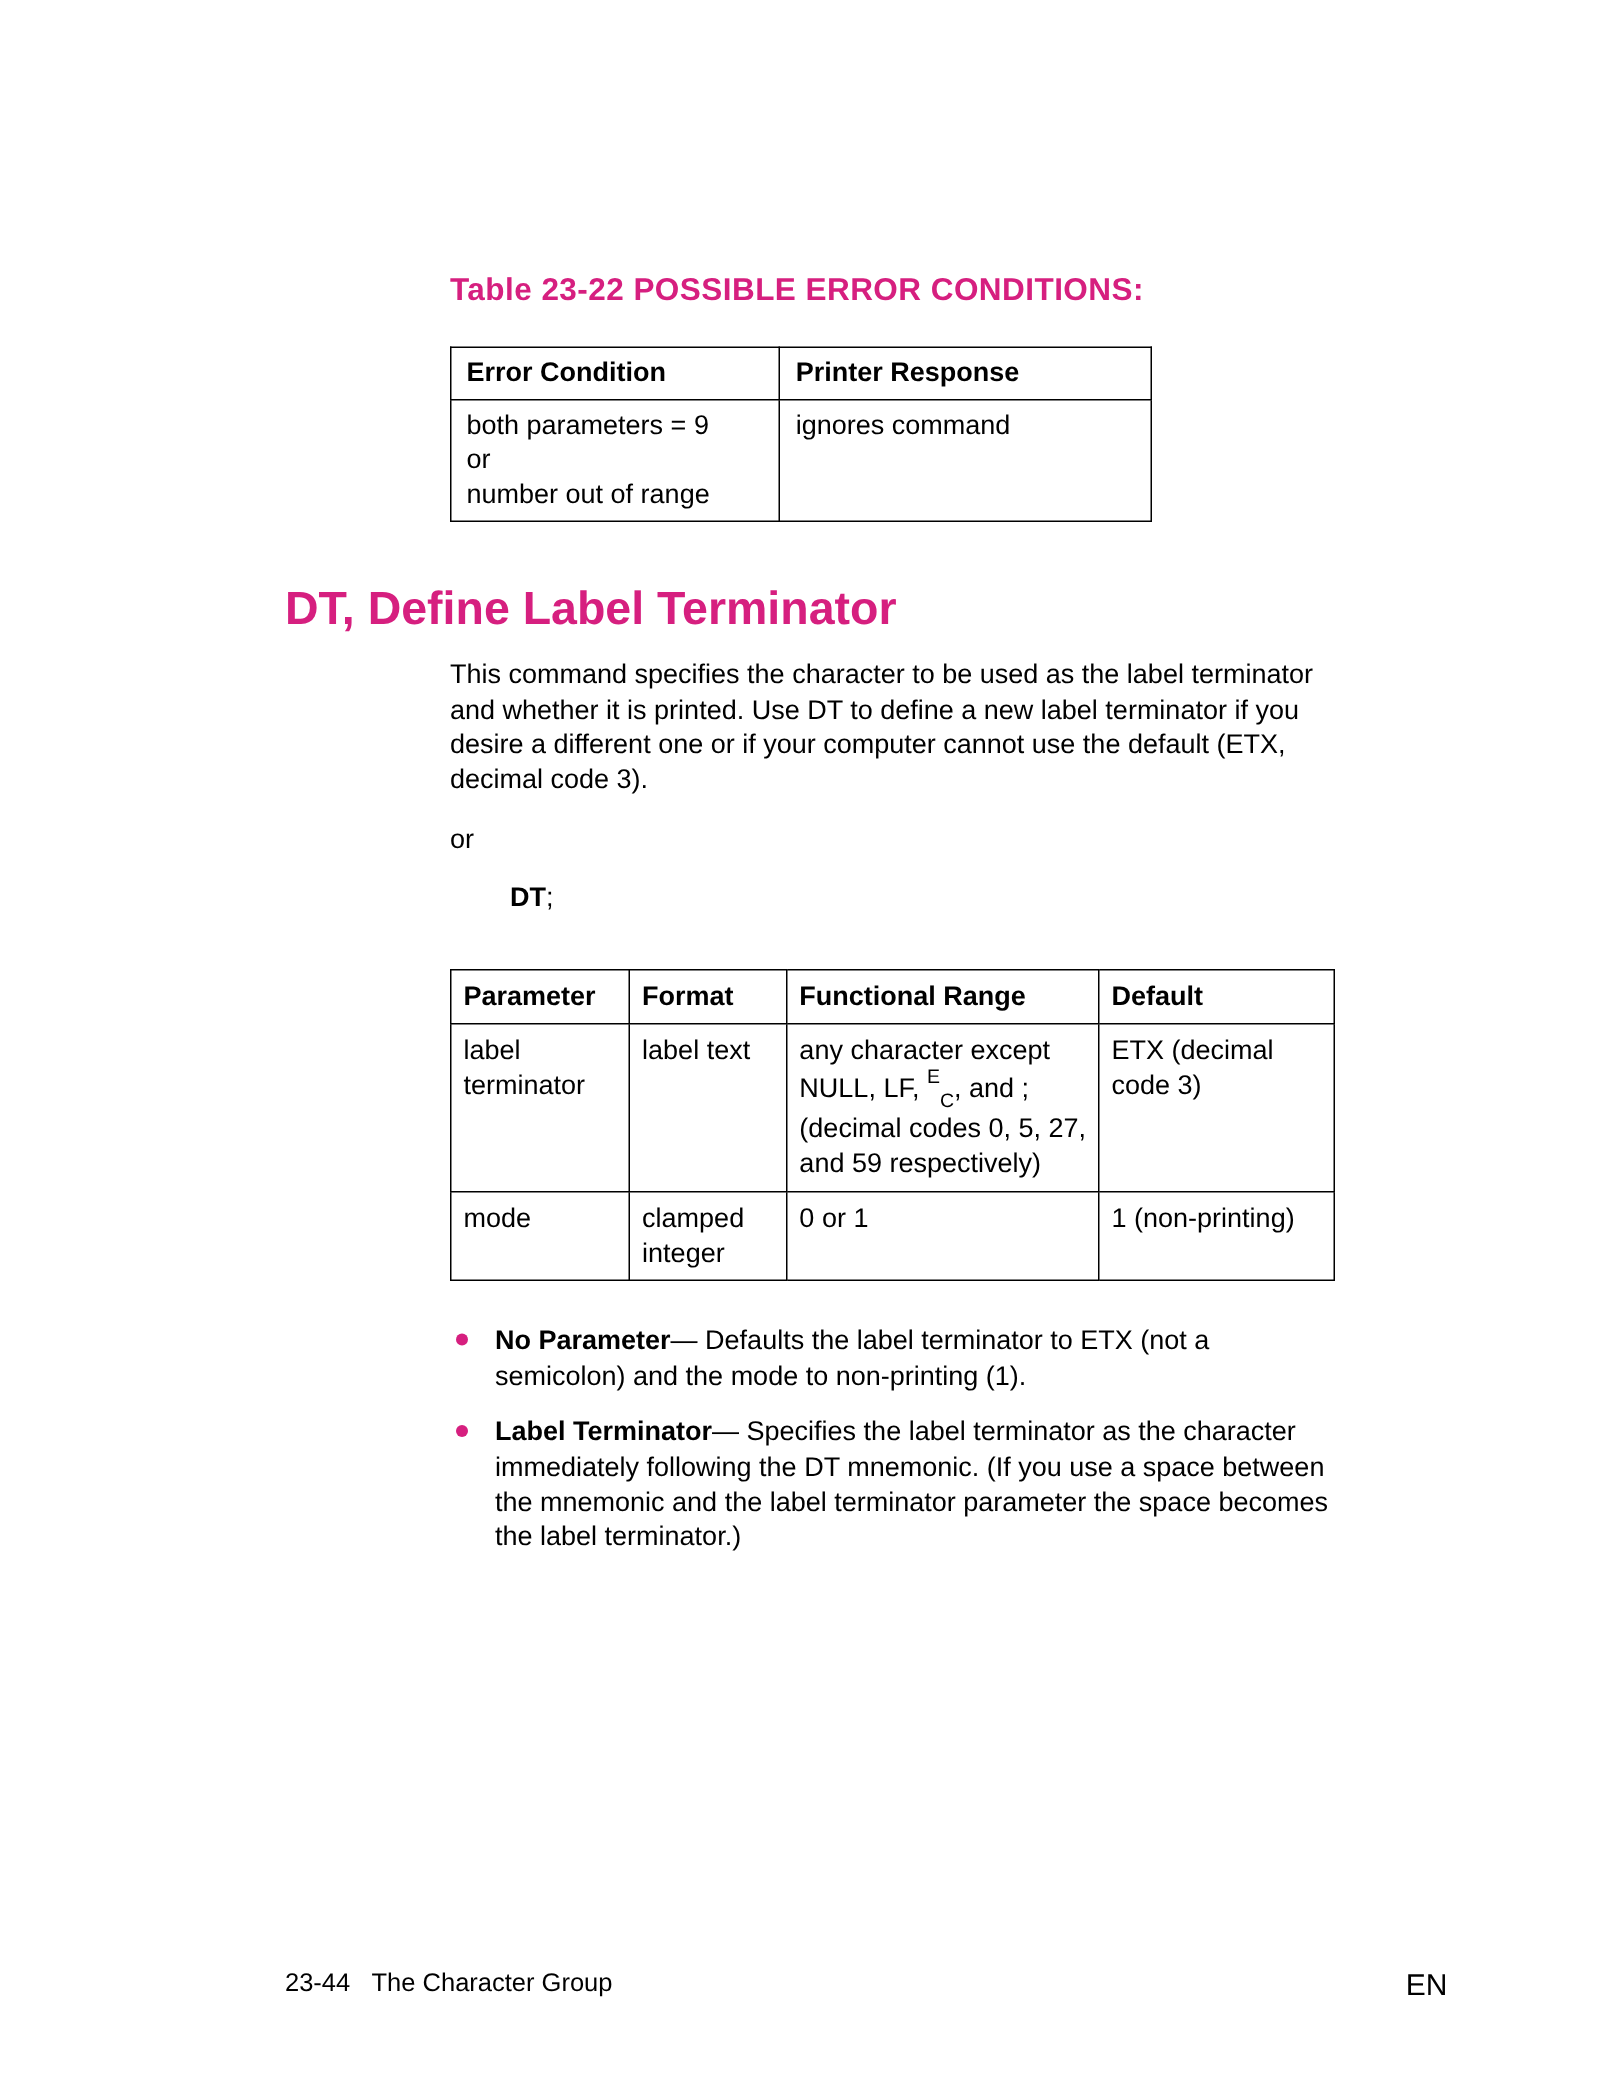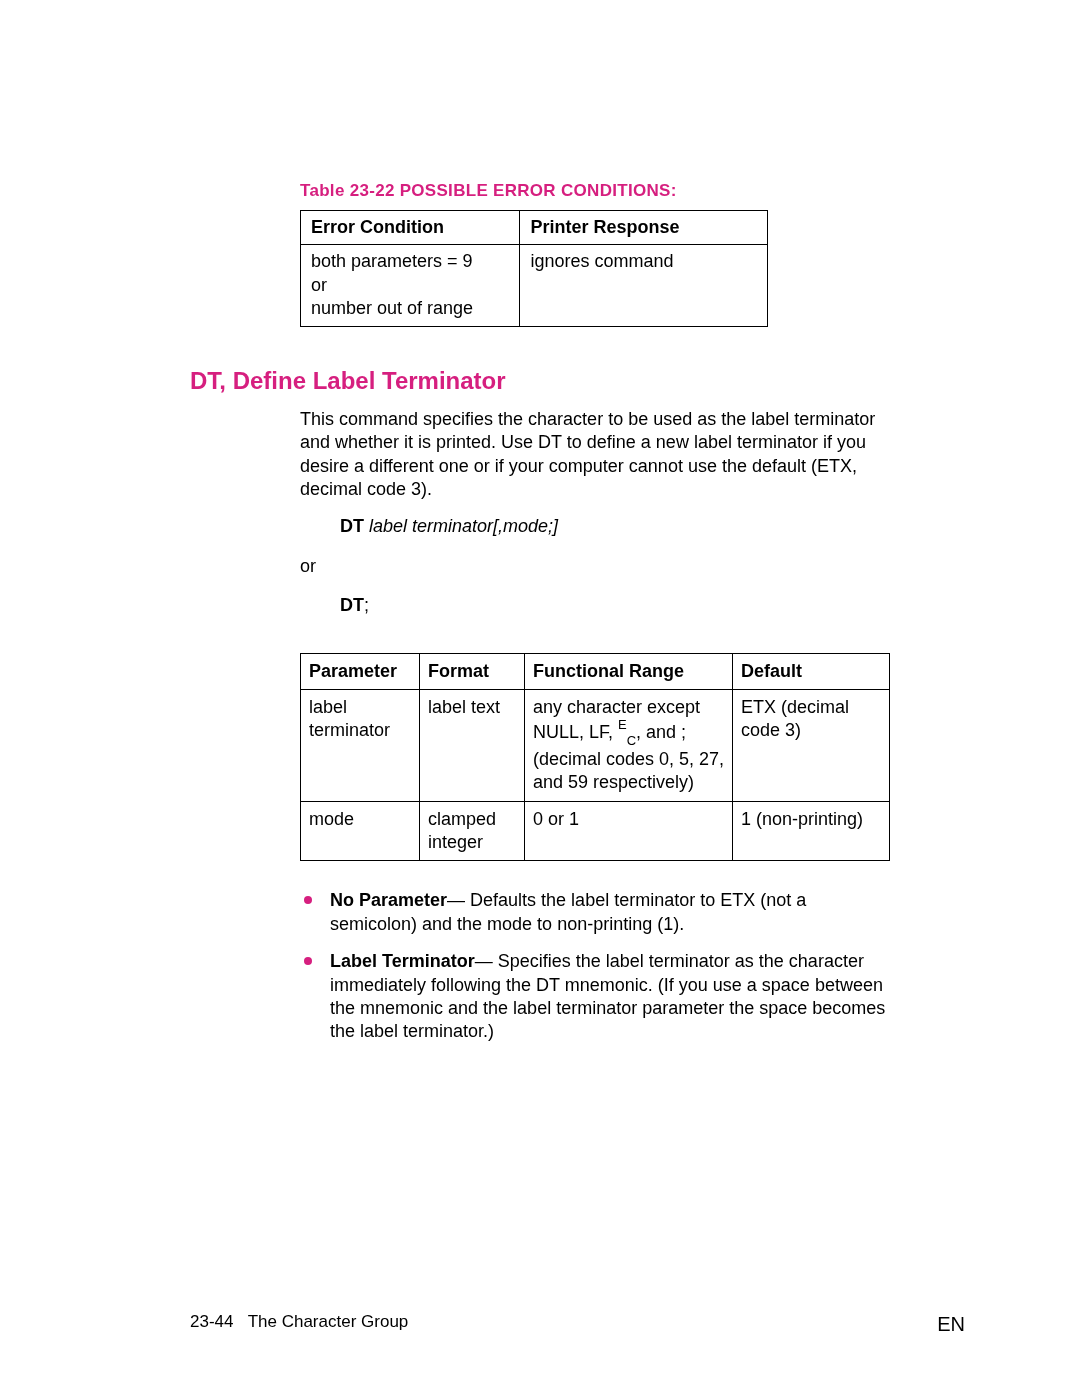--- a/index.html
+++ b/index.html
@@ -14,23 +14,23 @@
   .page {
     width: 1080px;
     height: 1397px;
     position: relative;
     box-sizing: border-box;
     padding: 180px 115px 60px 190px;
   }
   .table-caption {
     font-weight: bold;
     color: #d61f7f;
-    margin-bottom: 8px;
-    margin-left: 110px;
-    font-size: 17px;
+    margin-bottom: 24px;
+    margin-left: 110px;
+    font-size: 21px;
     letter-spacing: 0.3px;
   }
   table.error-table {
     border-collapse: collapse;
     margin-left: 110px;
     width: 468px;
   }
   table.error-table th, table.error-table td {
     border: 1.5px solid #000;
     padding: 5px 28px 5px 10px;
@@ -39,21 +39,21 @@
     font-size: 18px;
   }
   table.error-table th {
     font-weight: bold;
   }
   .col-err { width: 47%; }
   .col-resp { width: 53%; }
 
   h2.section-title {
     color: #d61f7f;
-    font-size: 24px;
+    font-size: 31px;
     font-weight: bold;
     margin-top: 38px;
     margin-bottom: 12px;
   }
   .body-indent {
     margin-left: 110px;
     width: 590px;
   }
   .para {
     margin-bottom: 12px;
@@ -154,23 +154,20 @@
 number out of range</td>
         <td>ignores command</td>
       </tr>
     </tbody>
   </table>
 
   <h2 class="section-title">DT, Define Label Terminator</h2>
 
   <div class="body-indent para">This command specifies the character to be used as the label terminator and whether it is printed. Use DT to define a new label terminator if you desire a different one or if your computer cannot use the default (ETX, decimal code 3).</div>
 
-  <div class="syntax-indent">
-    <span class="bold">DT</span><span class="italic"> label terminator[,mode;]</span>
-  </div>
 
   <div class="or-text">or</div>
 
   <div class="syntax-indent">
     <span class="bold">DT</span><span>;</span>
   </div>
 
   <table class="param-table" style="margin-top:35px;">
     <thead>
       <tr>

